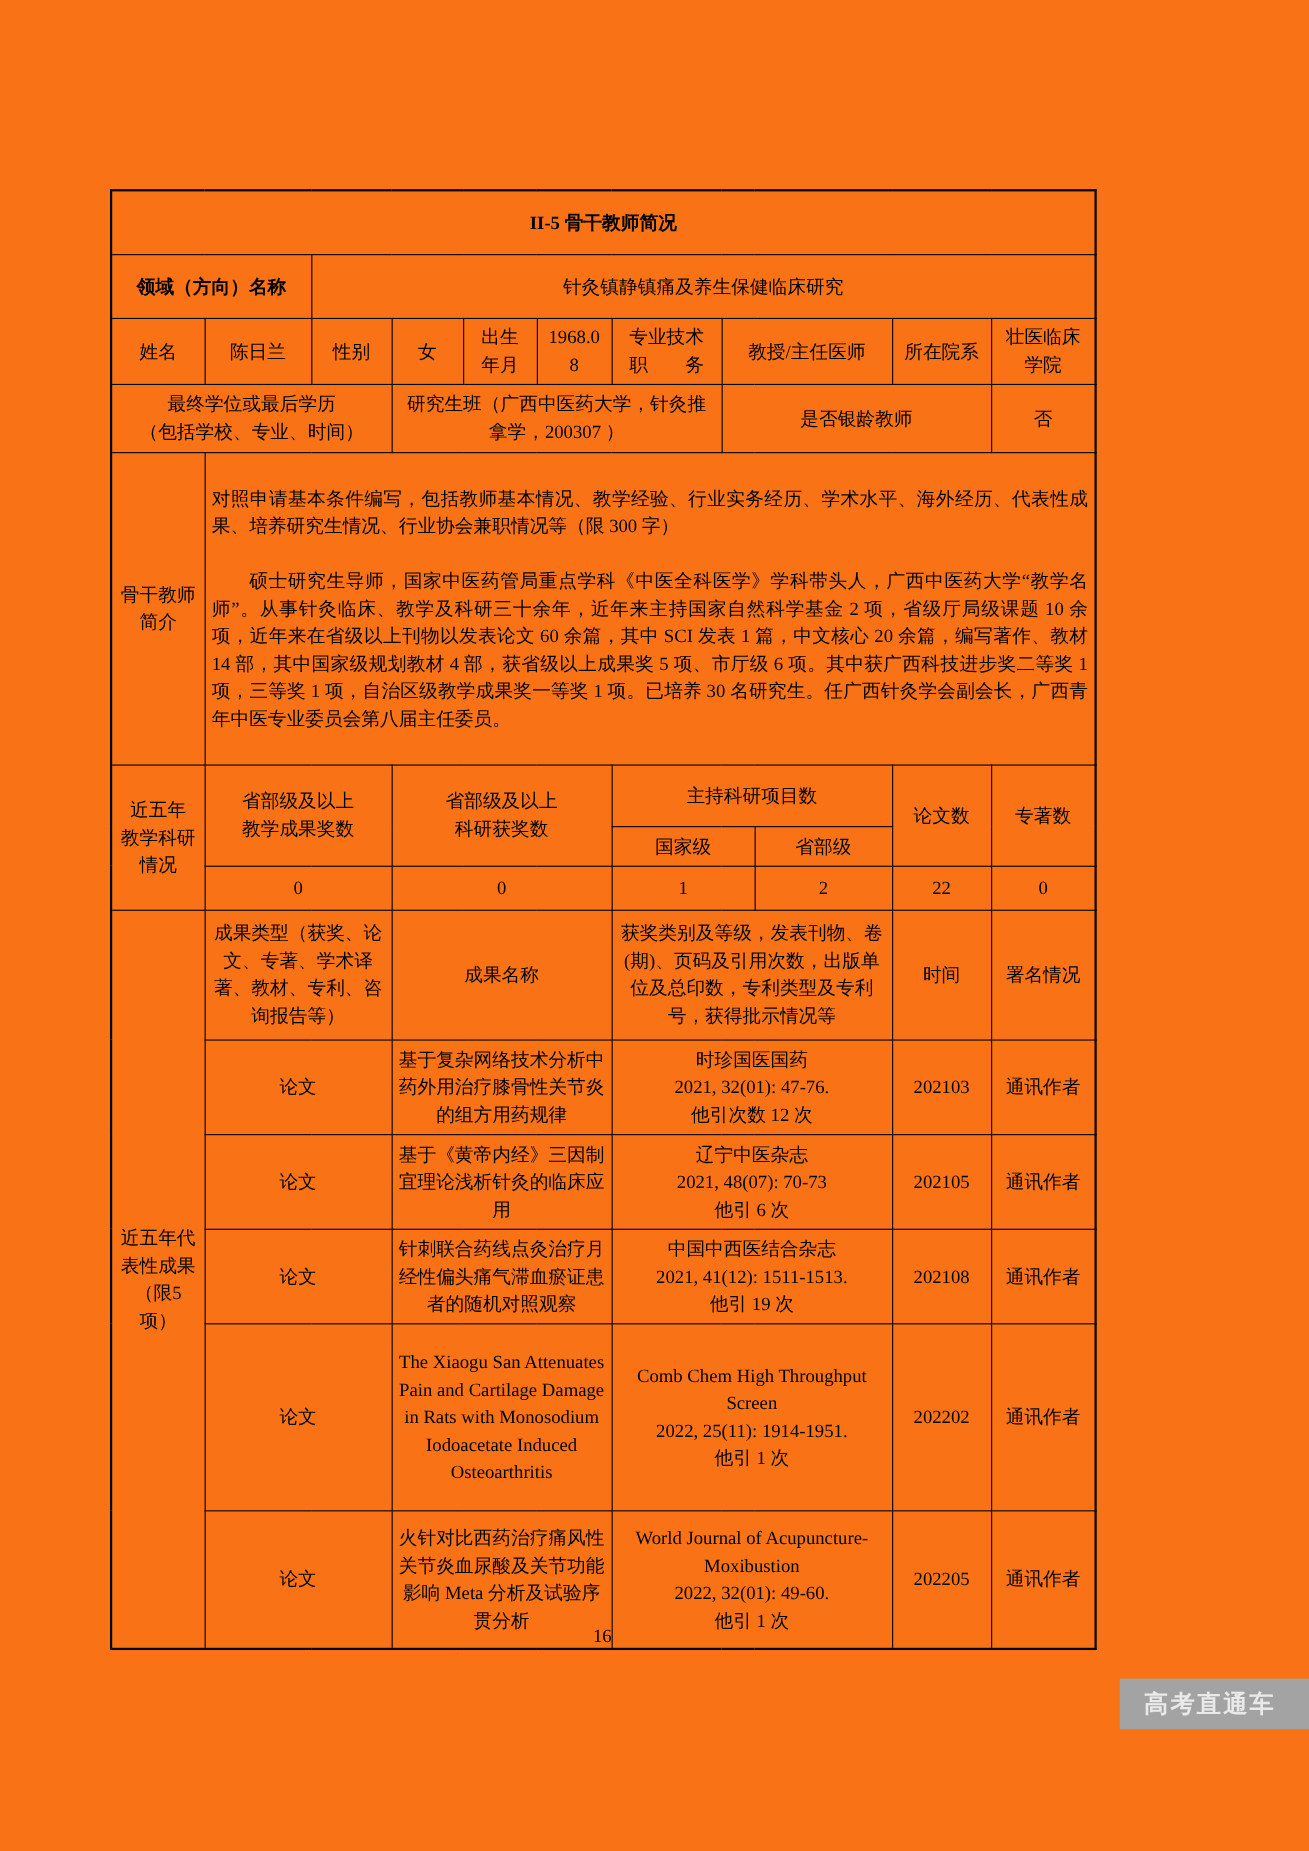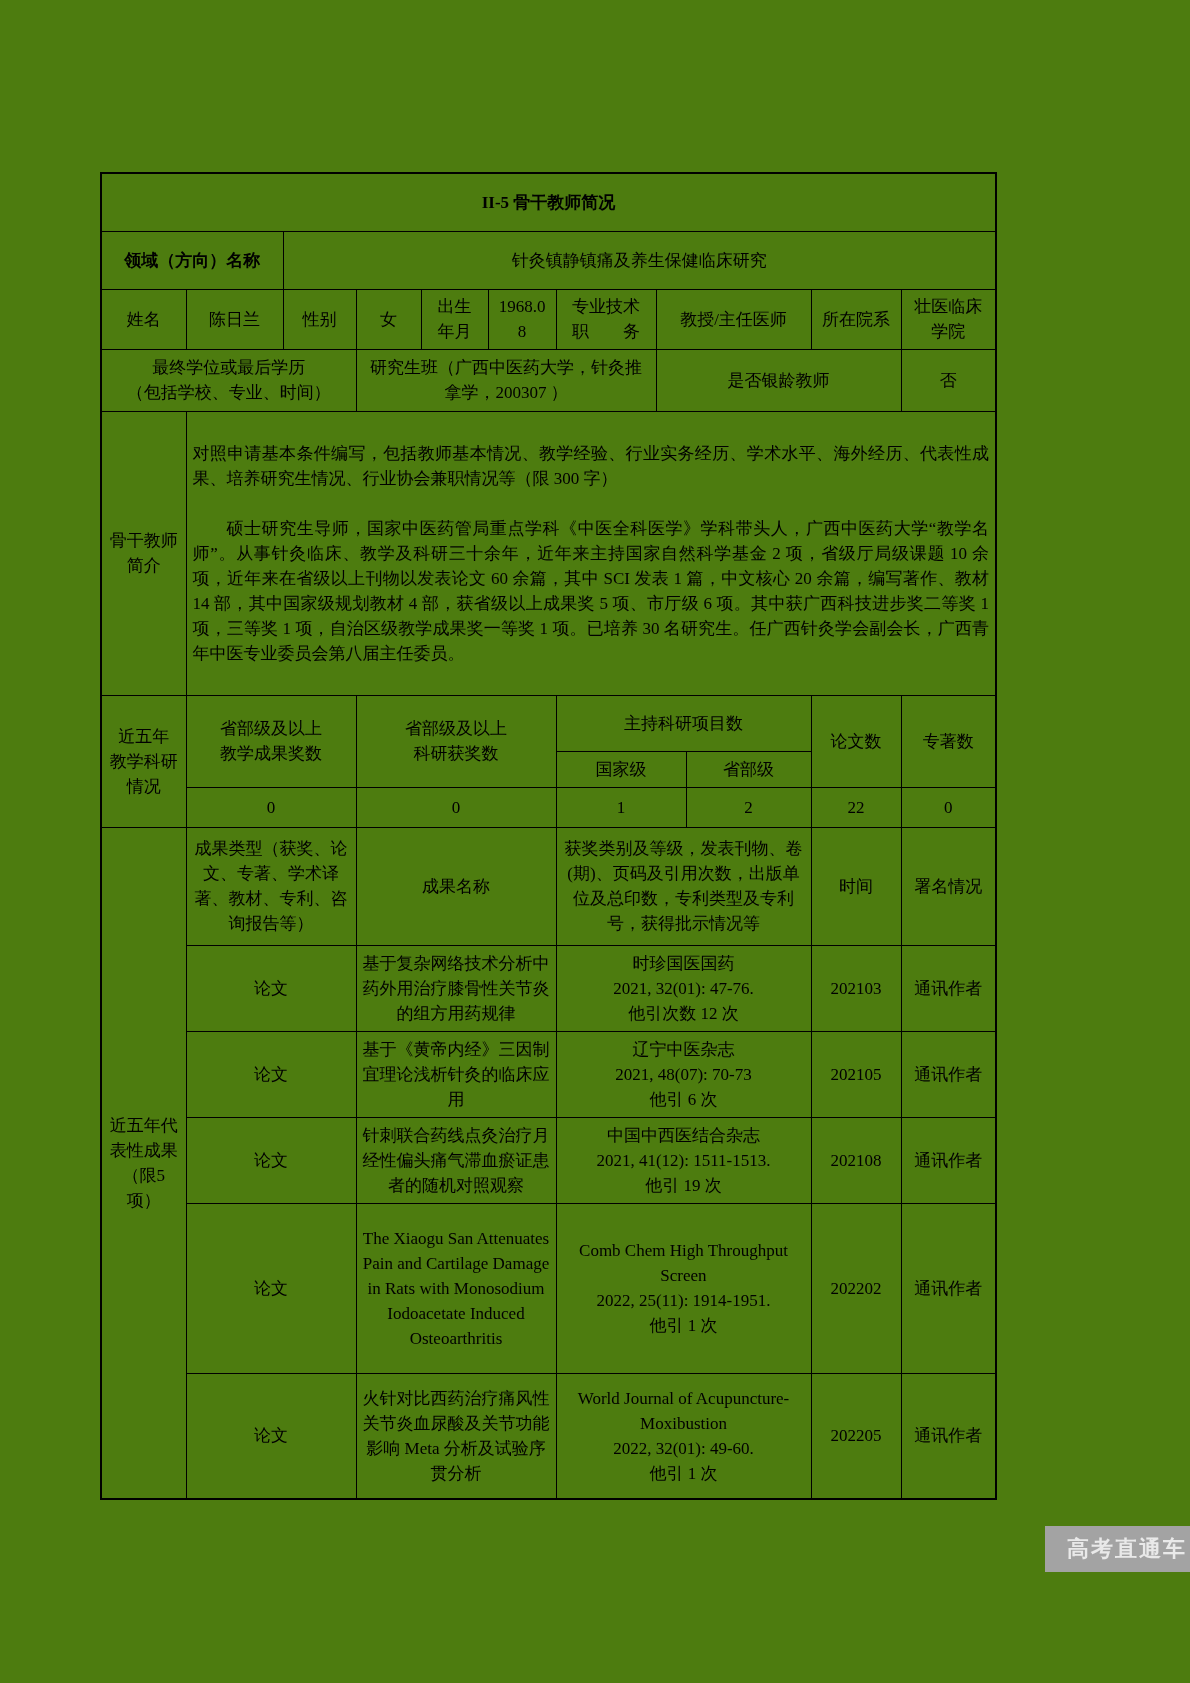--- a/index.html
+++ b/index.html
@@ -2,21 +2,21 @@
 <html><head>
   <meta charset="utf-8">
   <style>
     * { margin: 0; padding: 0; box-sizing: border-box; }
     html, body {
       width: 1190px; height: 1683px;
       background: #ffffff;
       font-family: "Liberation Serif", "DejaVu Serif", serif;
       color: #000;
     }
-    .page { position: relative; width: 1190px; height: 1683px; background: #4d7c0f; overflow: hidden; }
+    .page { position: relative; width: 1190px; height: 1683px; background: #f97316; overflow: hidden; }
 
     table.form-table {
       position: absolute; left: 100px; top: 172px;
       width: 895px;
       border-collapse: collapse;
       table-layout: fixed;
       border: 2px solid #000;
     }
     table.form-table td {
       border: 1px solid #000;
@@ -54,21 +54,21 @@
     td.detail-cell { line-height: 27px; }
     td.header-left { text-align: left; padding-left: 8px; padding-right: 8px; line-height: 24px; }
 
     .page-number {
       position: absolute; left: 100px; top: 1478px; width: 895px;
       text-align: center; font-size: 17px;
     }
     .watermark {
       position: absolute; right: 0; top: 1526px;
       height: 46px; line-height: 46px;
-      padding: 0 3px 0 22px;
+      padding: 0 30px 0 22px;
       background: #a3a3a3;
       color: #e9e9e9;
       font-family: "Liberation Sans", "DejaVu Sans", sans-serif;
       font-size: 22px;
       letter-spacing: 2px;
       font-weight: bold;
     }
   </style>
 </head>
 <body>
@@ -217,18 +217,19 @@
         <td colspan="3" class="detail-cell">World Journal of Acupuncture-Moxibustion
 2022, 32(01): 49-60.
 他引 1 次</td>
         <td>202205</td>
         <td>通讯作者</td>
       </tr>
 
     </tbody>
   </table>
 
+  <div class="page-number">16</div>
 
   <div class="watermark">
     <span>高考直通车</span>
   </div>
 
 </div>
 
 </body></html>

